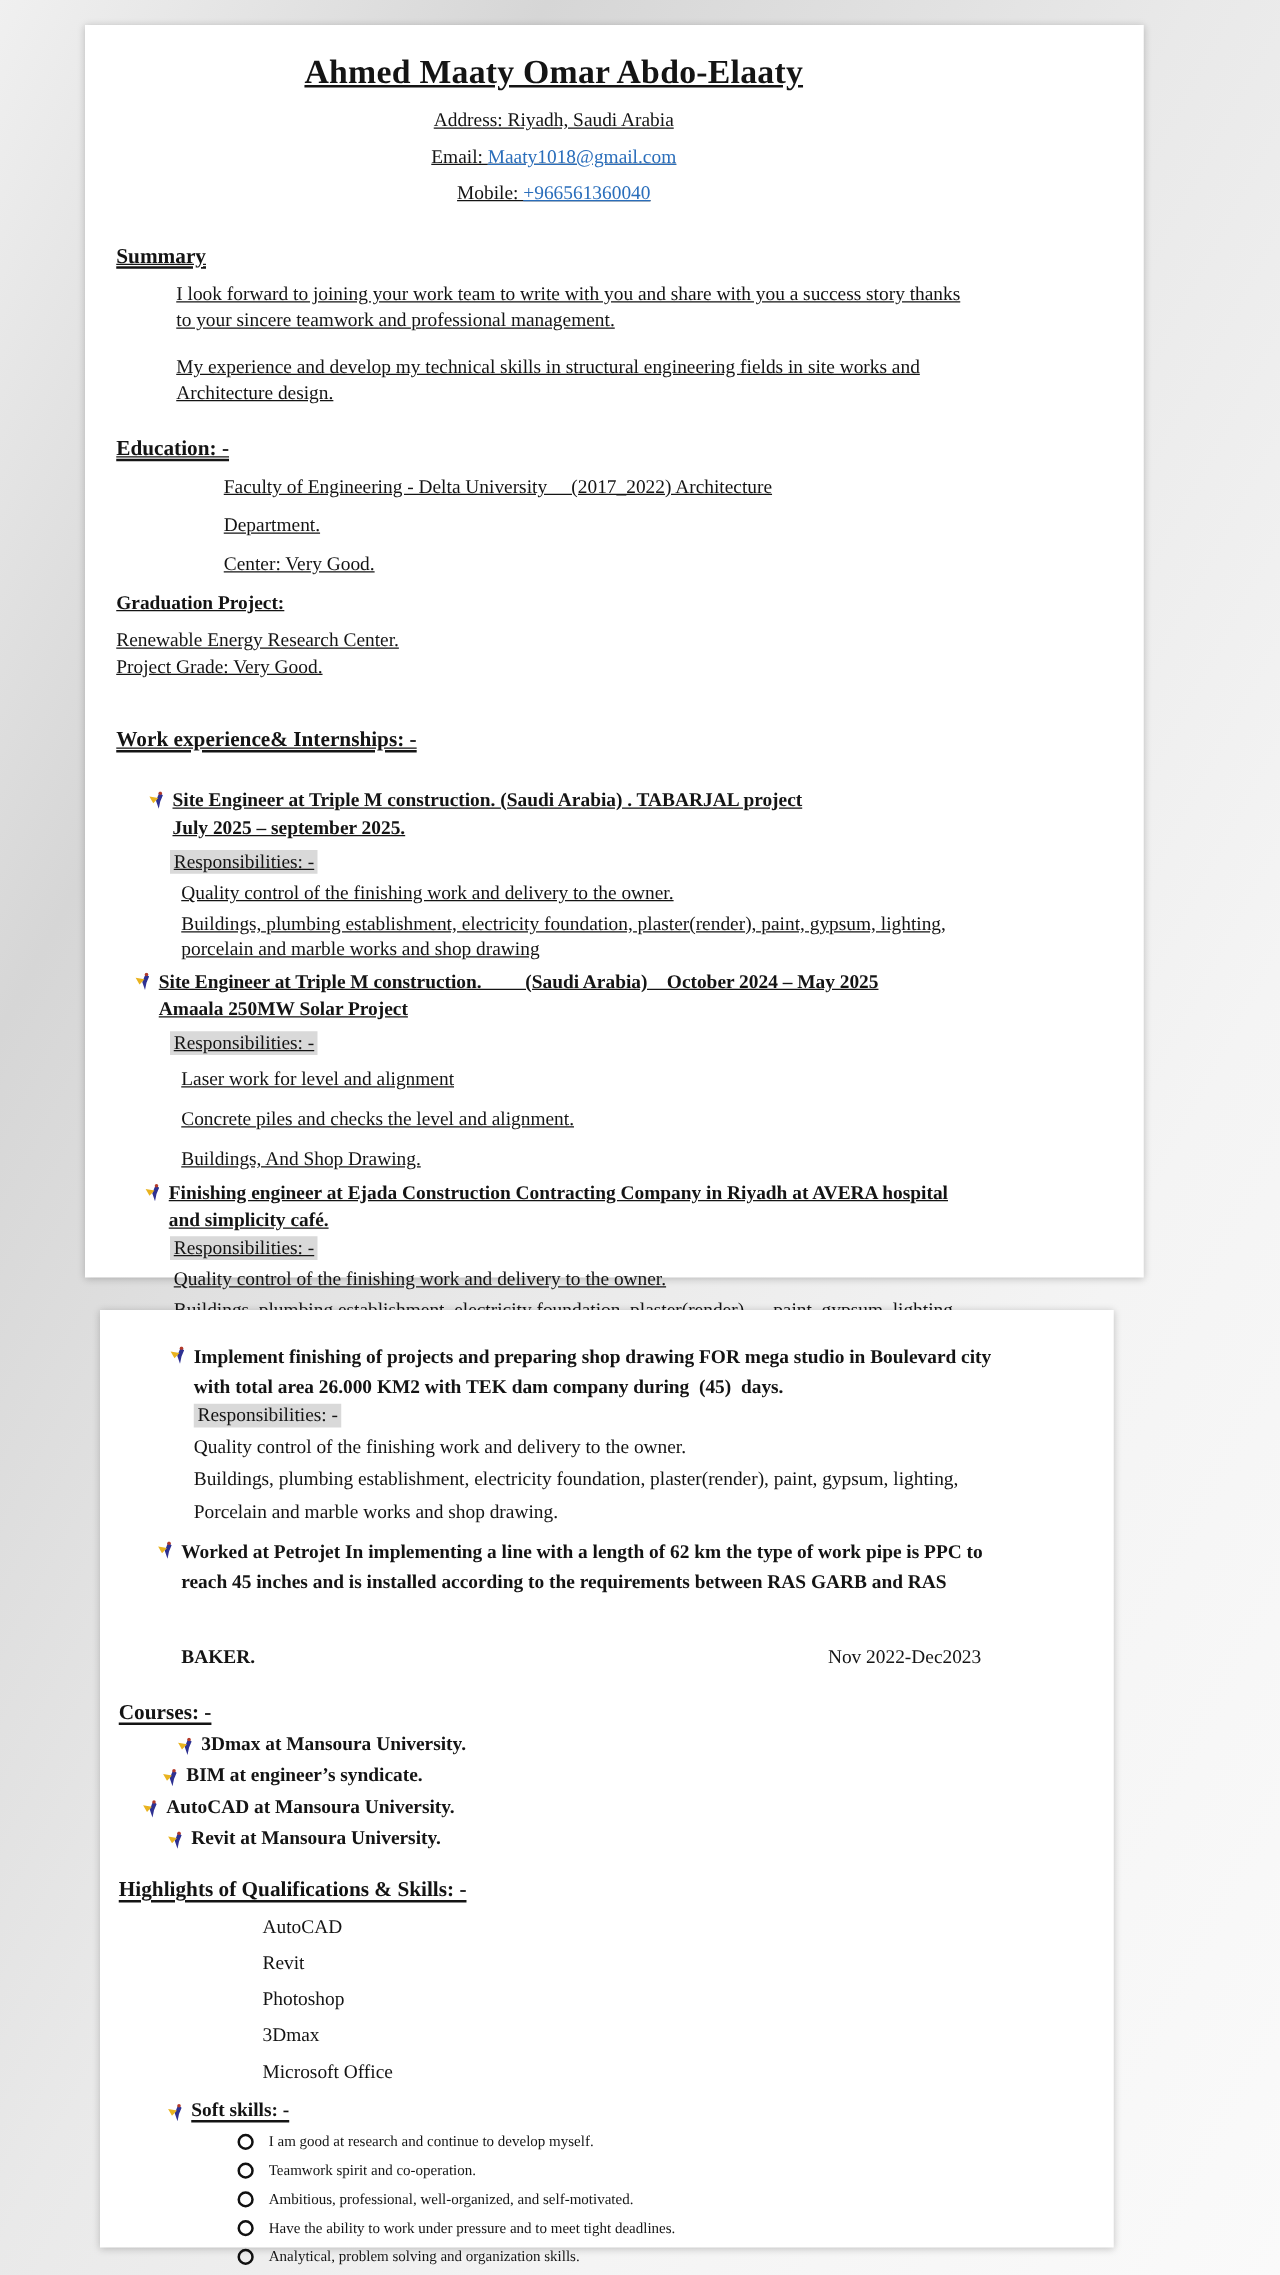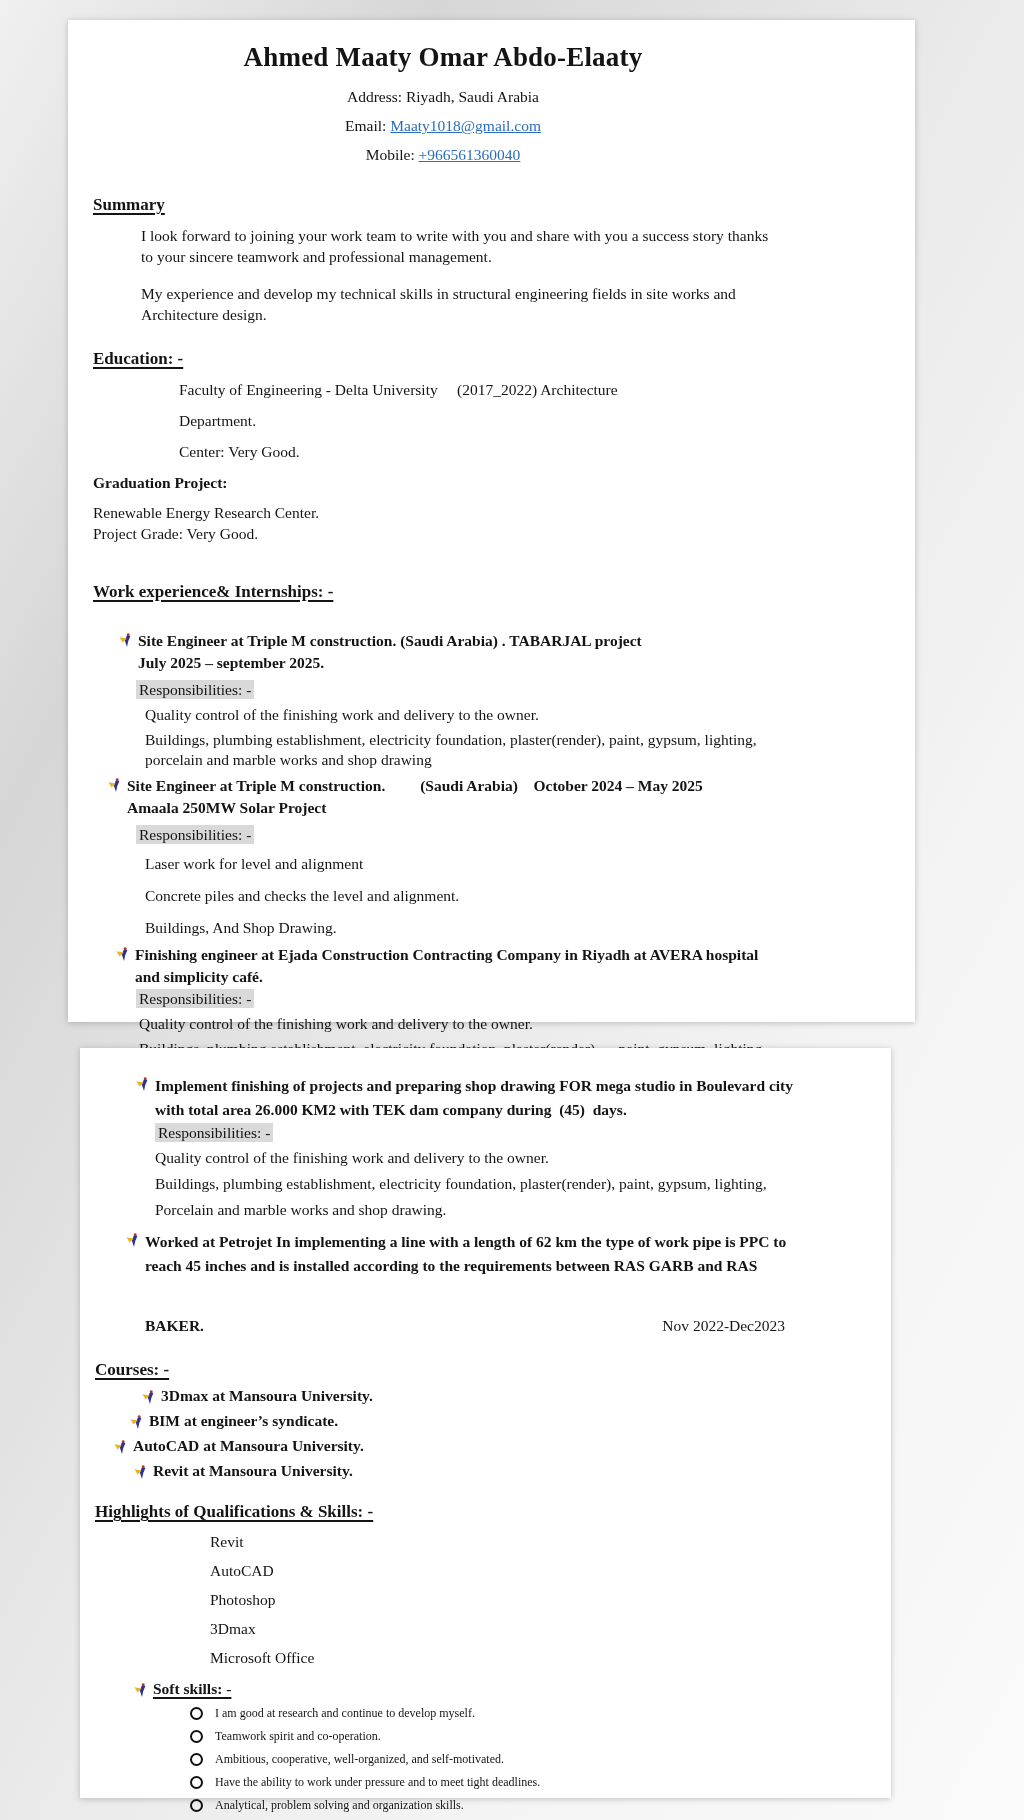--- a/index.html
+++ b/index.html
@@ -10,21 +10,21 @@
     background:#ededed;
   }
   .stage{
     position:relative;width:1024px;height:1820px;overflow:hidden;
     background:linear-gradient(118deg,#f0f0f0 0%,#d6d6d6 22%,#e9e9e9 48%,#f4f4f4 72%,#fafafa 100%);
   }
   .page{
     position:absolute;background:#ffffff;
     box-shadow:0 1px 6px rgba(0,0,0,0.22);
   }
-  .page1{left:68px;top:20px;width:847px;height:1002px;}
+  .page1{left:68px;top:20px;width:847px;height:1002px;text-decoration:underline;}
   .page2{left:80px;top:1048px;width:811px;height:750px;}
   .content{padding:12px 20px 0 25px;width:730px;}
   .content2{padding:26px 20px 0 15px;width:740px;}
   .c{text-align:center;width:700px;}
   .name{font-size:27px;font-weight:bold;margin:10px 0 14px;letter-spacing:.2px;}
   .ln{font-size:15.5px;line-height:20px;margin:9px 0;}
   .link{color:#2a6ebb;text-decoration:underline;cursor:pointer;}
   .hd{font-size:17px;font-weight:bold;text-decoration:underline;text-decoration-thickness:2px;text-underline-offset:3px;margin:24px 0 10px;}
   .line{font-size:15.5px;line-height:21px;}
   .sum{margin-left:48px;}
@@ -212,22 +212,22 @@
         <span class="bullet"><svg width="16" height="15" viewBox="0 0 16 15">
               <path fill="#2e3192" d="M9.5 1 L12.3 3.2 L10.2 8.2 L9 14 L6.8 7.6 Z"></path>
               <path fill="#e9b31f" d="M1.5 4.2 L8.6 5.4 L4.6 9.6 Z"></path>
               <circle cx="10.2" cy="1.6" r="1.4" fill="#b33a2a"></circle>
             </svg></span>
         <span>Revit at Mansoura University.</span>
       </div>
 
       <div class="hd" style="margin-top:22px">Highlights of Qualifications &amp; Skills: -</div>
 
+      <div class="sw">AutoCAD</div>
       <div class="sw">Revit</div>
-      <div class="sw">AutoCAD</div>
       <div class="sw">Photoshop</div>
       <div class="sw">3Dmax</div>
       <div class="sw">Microsoft Office</div>
 
       <div class="course" style="margin-left:38px;margin-top:12px">
         <span class="bullet"><svg width="16" height="15" viewBox="0 0 16 15">
               <path fill="#2e3192" d="M9.5 1 L12.3 3.2 L10.2 8.2 L9 14 L6.8 7.6 Z"></path>
               <path fill="#e9b31f" d="M1.5 4.2 L8.6 5.4 L4.6 9.6 Z"></path>
               <circle cx="10.2" cy="1.6" r="1.4" fill="#b33a2a"></circle>
             </svg></span>
@@ -236,21 +236,21 @@
       <div class="soft-item">
           <span class="ring"></span>
           <span>I am good at research and continue to develop myself.</span>
         </div>
       <div class="soft-item">
           <span class="ring"></span>
           <span>Teamwork spirit and co-operation.</span>
         </div>
       <div class="soft-item">
           <span class="ring"></span>
-          <span>Ambitious, cooperative, well-organized, and self-motivated.</span>
+          <span>Ambitious, professional, well-organized, and self-motivated.</span>
         </div>
       <div class="soft-item">
           <span class="ring"></span>
           <span>Have the ability to work under pressure and to meet tight deadlines.</span>
         </div>
       <div class="soft-item">
           <span class="ring"></span>
           <span>Analytical, problem solving and organization skills.</span>
         </div>
 

